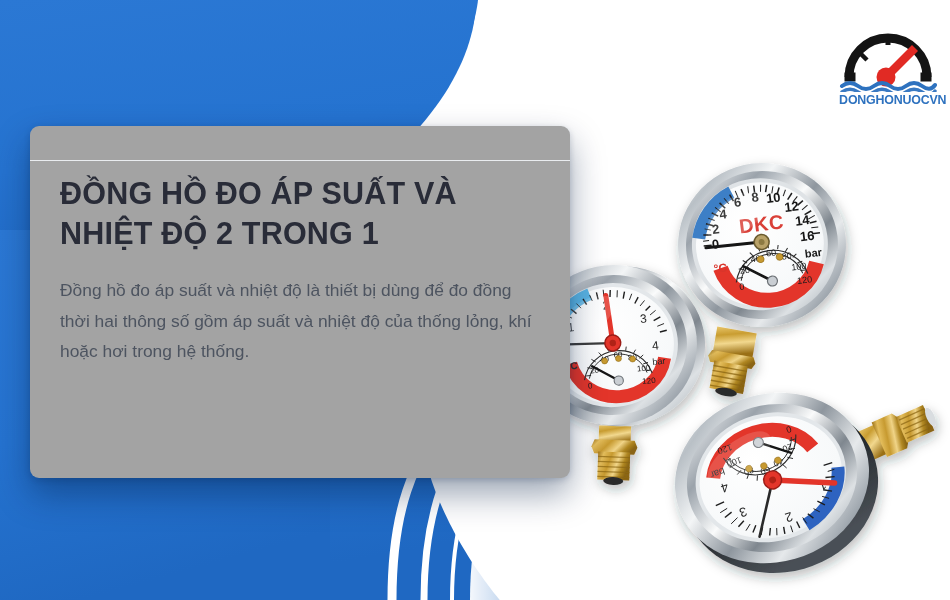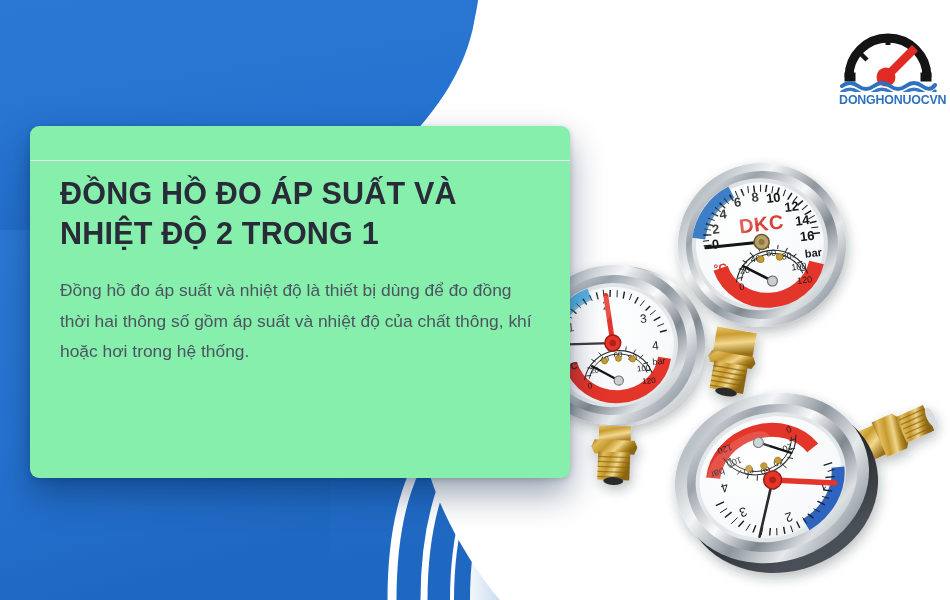--- a/index.html
+++ b/index.html
@@ -10,21 +10,21 @@
   }
   .stage{position:relative;width:950px;height:600px;overflow:hidden;background:#ffffff;}
 
   
   .bg-blue{position:absolute;inset:0;overflow:hidden;}
   .bg-blue svg{display:block;width:950px;height:600px;}
 
   
   .card{
     position:absolute;left:30px;top:126px;width:540px;height:352px;
-    background:#86efac;border-radius:9px;
+    background:#a3a3a3;border-radius:9px;
     box-shadow:0 16px 34px rgba(3,28,66,.40), 0 2px 6px rgba(3,28,66,.18);
     overflow:hidden;
   }
   .card-rule{position:absolute;left:0;right:0;top:34px;height:1px;background:#e9ecef;}
   .card-inner{position:absolute;left:30px;right:26px;top:48px;}
   .title{
     font-size:30.5px;line-height:1.30;font-weight:bold;letter-spacing:.2px;
     color:#292c38;margin:0 0 22px 0;white-space:pre-line;
   }
   .body-text{
@@ -502,17 +502,17 @@
         </g>
       </g>
     </svg>
   </div>
 
   <div class="card">
     <div class="card-rule"></div>
     <div class="card-inner">
       <h1 class="title">ĐỒNG HỒ ĐO ÁP SUẤT VÀ
 NHIỆT ĐỘ 2 TRONG 1</h1>
-      <p class="body-text">Đồng hồ đo áp suất và nhiệt độ là thiết bị dùng để đo đồng thời hai thông số gồm áp suất và nhiệt độ của chất thông, khí hoặc hơi trong hệ thống.</p>
+      <p class="body-text">Đồng hồ đo áp suất và nhiệt độ là thiết bị dùng để đo đồng thời hai thông số gồm áp suất và nhiệt độ của thống lỏng, khí hoặc hơi trong hệ thống.</p>
     </div>
   </div>
 
 </div>
 
 </body></html>

